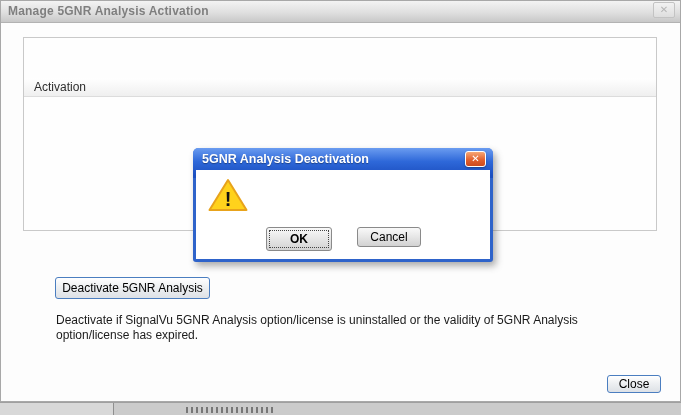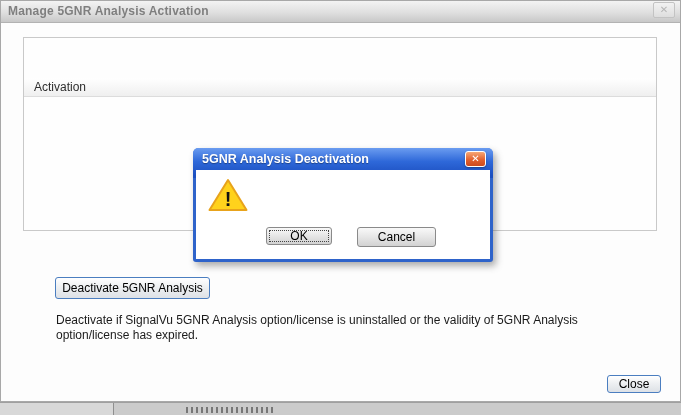--- a/index.html
+++ b/index.html
@@ -145,18 +145,18 @@
   <div class="modal">
     <div class="modal-titlebar">
       <span class="modal-title">5GNR Analysis Deactivation</span>
       <div class="modal-close">✕</div>
     </div>
     <div class="modal-body">
       <svg class="abs" style="left:12px;top:8px;" width="40" height="34" viewBox="0 0 40 34">
         <path d="M20 2 L38.5 32 L1.5 32 Z" fill="#FFD21C" stroke="#E8A31B" stroke-width="2" stroke-linejoin="round"></path>
         <text x="20" y="28" text-anchor="middle" font-size="20" font-weight="bold" fill="#111" font-family="Liberation Sans, sans-serif">!</text>
       </svg>
-      <button class="btn-std focused" style="left:70px;top:57px;width:66px;height:18px;">OK</button>
-      <button class="btn-std" style="left:161px;top:57px;width:79px;height:20px;">Cancel</button>
+      <button class="btn-std focused" style="left:70px;top:57px;width:66px;height:24px;font-weight:bold;">OK</button>
+      <button class="btn-std" style="left:161px;top:57px;width:64px;height:20px;">Cancel</button>
     </div>
   </div>
 
 </div>
 
 </body></html>

